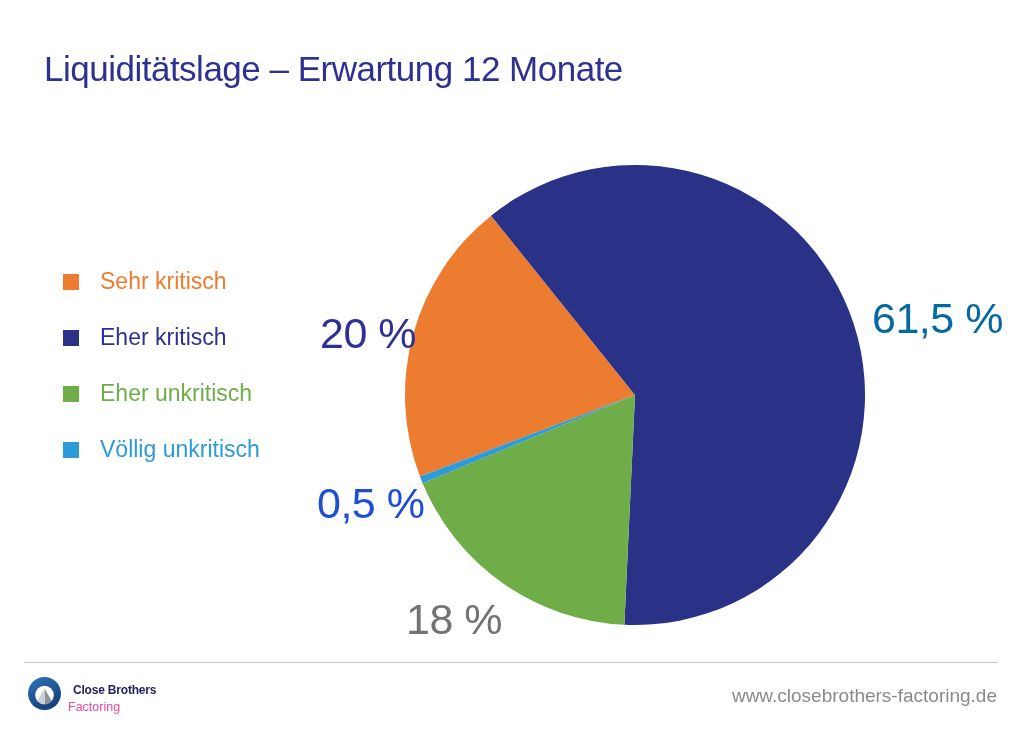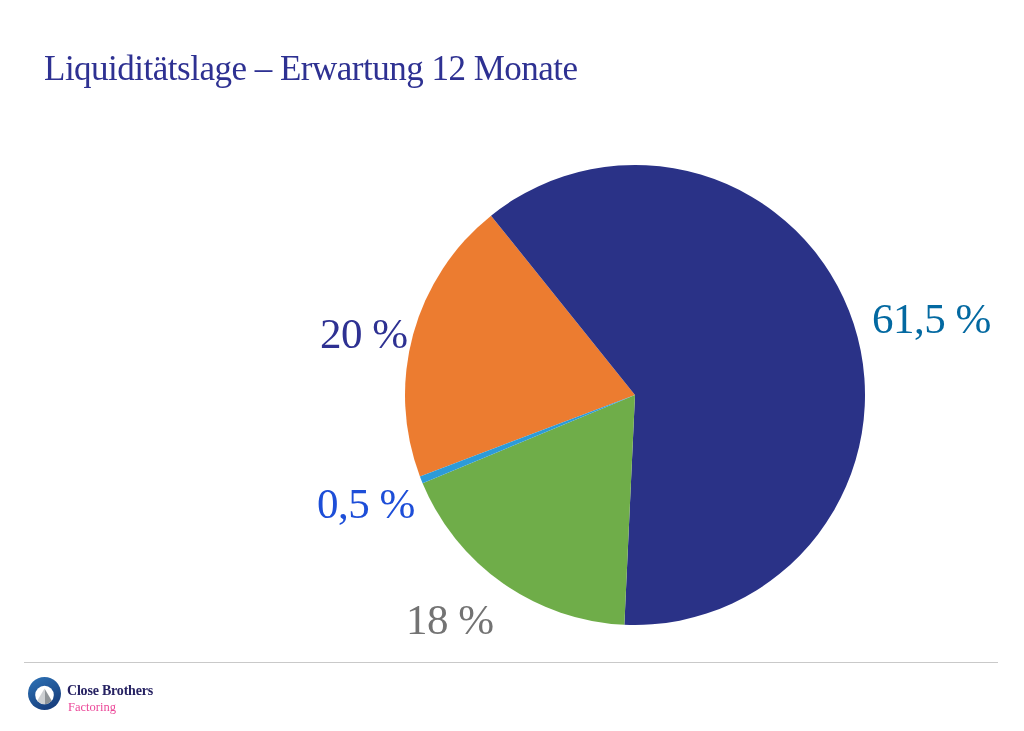--- a/index.html
+++ b/index.html
@@ -3,21 +3,21 @@
 <meta charset="utf-8">
 <style>
   html, body { margin: 0; padding: 0; }
   body {
     width: 1024px; height: 731px;
     background: #ffffff;
     font-family: "Liberation Sans", sans-serif;
     position: relative;
     overflow: hidden;
   }
-  .page { position: absolute; inset: 0; font-family: Liberation Serif, serif; }
+  .page { position: absolute; inset: 0; }
 
   .title {
     position: absolute; left: 44px; top: 51px;
     font-size: 35px; font-weight: 400; letter-spacing: -0.5px;
     line-height: 1; margin: 0;
   }
   .subtitle {
     position: absolute; left: 44px; top: 117px;
     font-size: 29px; font-weight: 700; letter-spacing: -0.3px;
     line-height: 1; margin: 0;
@@ -38,39 +38,57 @@
   .pct-1 { left: 872px; top: 297px; }   
   .pct-2 { left: 406px; top: 598px; }   
   .pct-3 { left: 317px; top: 482px; }   
 
   .footer-rule {
     position: absolute; left: 24px; right: 26px; top: 662px;
     border-top: 1px solid #c9c9c9; height: 0;
   }
   .logo { position: absolute; left: 28px; top: 677px; width: 33px; height: 33px; }
   .brand-name {
-    position: absolute; left: 67px; top: 684px;
-    font-size: 14px; font-weight: 700; line-height: 1; letter-spacing: -0.2px;
+    position: absolute; left: 73px; top: 684px;
+    font-size: 12px; font-weight: 700; line-height: 1; letter-spacing: -0.2px;
   }
   .brand-sub {
     position: absolute; left: 68px; top: 701px;
     font-size: 12.5px; font-weight: 400; line-height: 1;
   }
   .footer-url {
     position: absolute; right: 27px; top: 686px;
     font-size: 19px; line-height: 1;
   }
 </style>
 </head>
 <body>
 
 <div class="page">
 
   <h1 class="title" style="color: rgb(46, 49, 146);">Liquiditätslage – Erwartung 12 Monate</h1>
 
+  <div class="legend">
+    <div class="legend-row">
+      <span class="swatch" style="background: rgb(236, 124, 48);"></span>
+      <span class="legend-label" style="color: rgb(236, 124, 48);">Sehr kritisch</span>
+    </div>
+    <div class="legend-row">
+      <span class="swatch" style="background: rgb(42, 50, 135);"></span>
+      <span class="legend-label" style="color: rgb(46, 49, 146);">Eher kritisch</span>
+    </div>
+    <div class="legend-row">
+      <span class="swatch" style="background: rgb(111, 173, 73);"></span>
+      <span class="legend-label" style="color: rgb(111, 173, 73);">Eher unkritisch</span>
+    </div>
+    <div class="legend-row">
+      <span class="swatch" style="background: rgb(45, 155, 216);"></span>
+      <span class="legend-label" style="color: rgb(45, 155, 216);">Völlig unkritisch</span>
+    </div>
+  </div>
 
   <div class="pie-wrap">
     <svg id="pie-svg" width="464" height="464" viewBox="0 0 464 464">
         <path d="M 232 232 L 16.92 313.49 A 230 230 0 0 1 88.04 52.63 Z" fill="#EC7C30"></path>
         <path d="M 232 232 L 88.04 52.63 A 230 230 0 1 1 221.37 461.75 Z" fill="#2A3287"></path>
         <path d="M 232 232 L 221.37 461.75 A 230 230 0 0 1 19.58 320.20 Z" fill="#6FAD49"></path>
         <path d="M 232 232 L 19.58 320.20 A 230 230 0 0 1 16.92 313.49 Z" fill="#2D9BD8"></path>
       </svg>
   </div>
 
@@ -98,14 +116,15 @@
         </clipPath>
     </defs>
     <circle cx="16.5" cy="16.5" r="16.5" fill="url(#discGrad)"></circle>
     <circle cx="16.5" cy="18" r="9.3" fill="#ffffff"></circle>
     <g clip-path="url(#holeClip)">
       <path d="M 7,27.5 L 16.5,11.5 L 26,27.5 Z" fill="url(#mtnGrad)"></path>
     </g>
   </svg>
   <div class="brand-name" style="color: rgb(38, 34, 98);">Close Brothers</div>
   <div class="brand-sub" style="color: #ec4899;">Factoring</div>
+  <div class="footer-url" style="color: rgb(138, 138, 138);">www.closebrothers-factoring.de</div>
 
 </div>
 
 </body></html>

